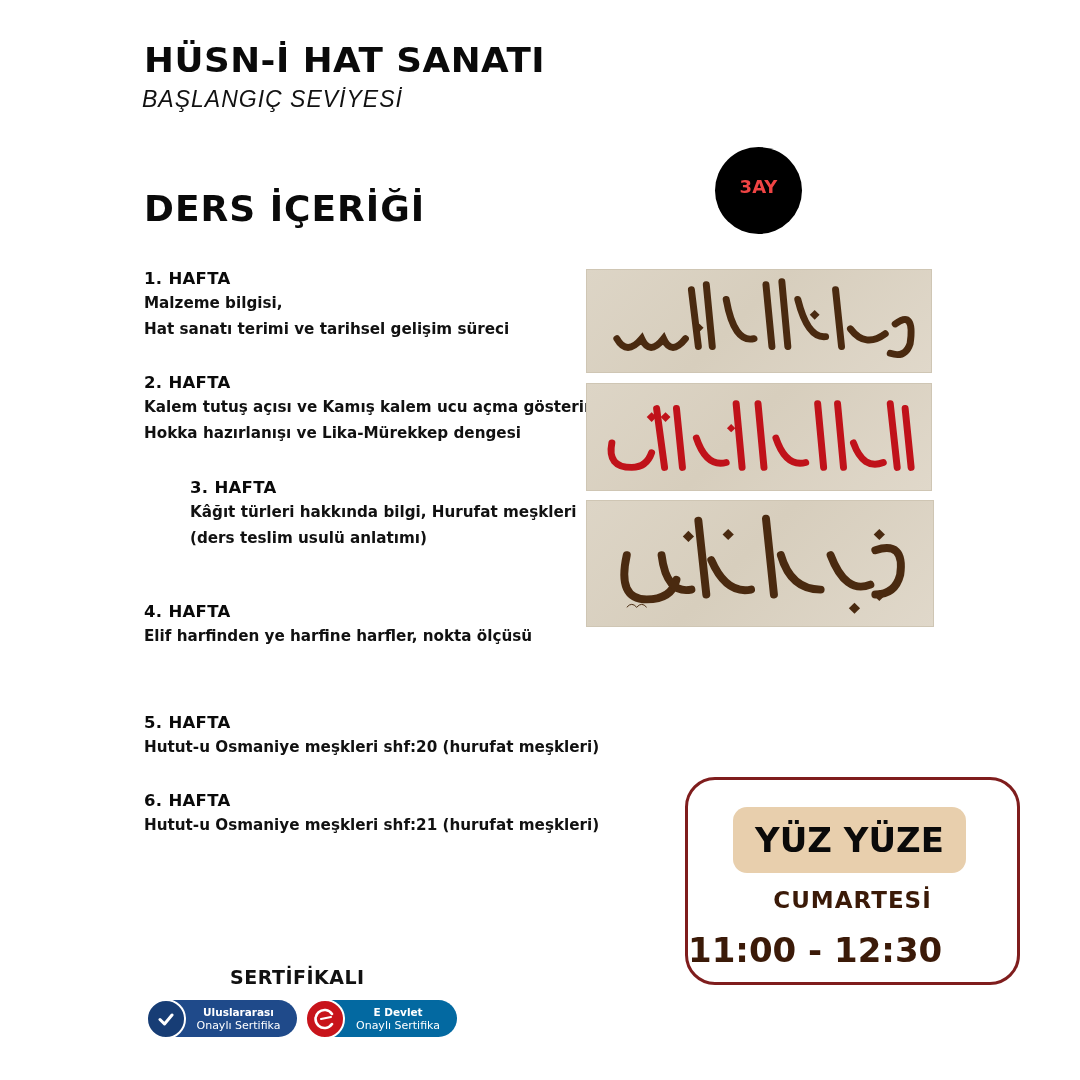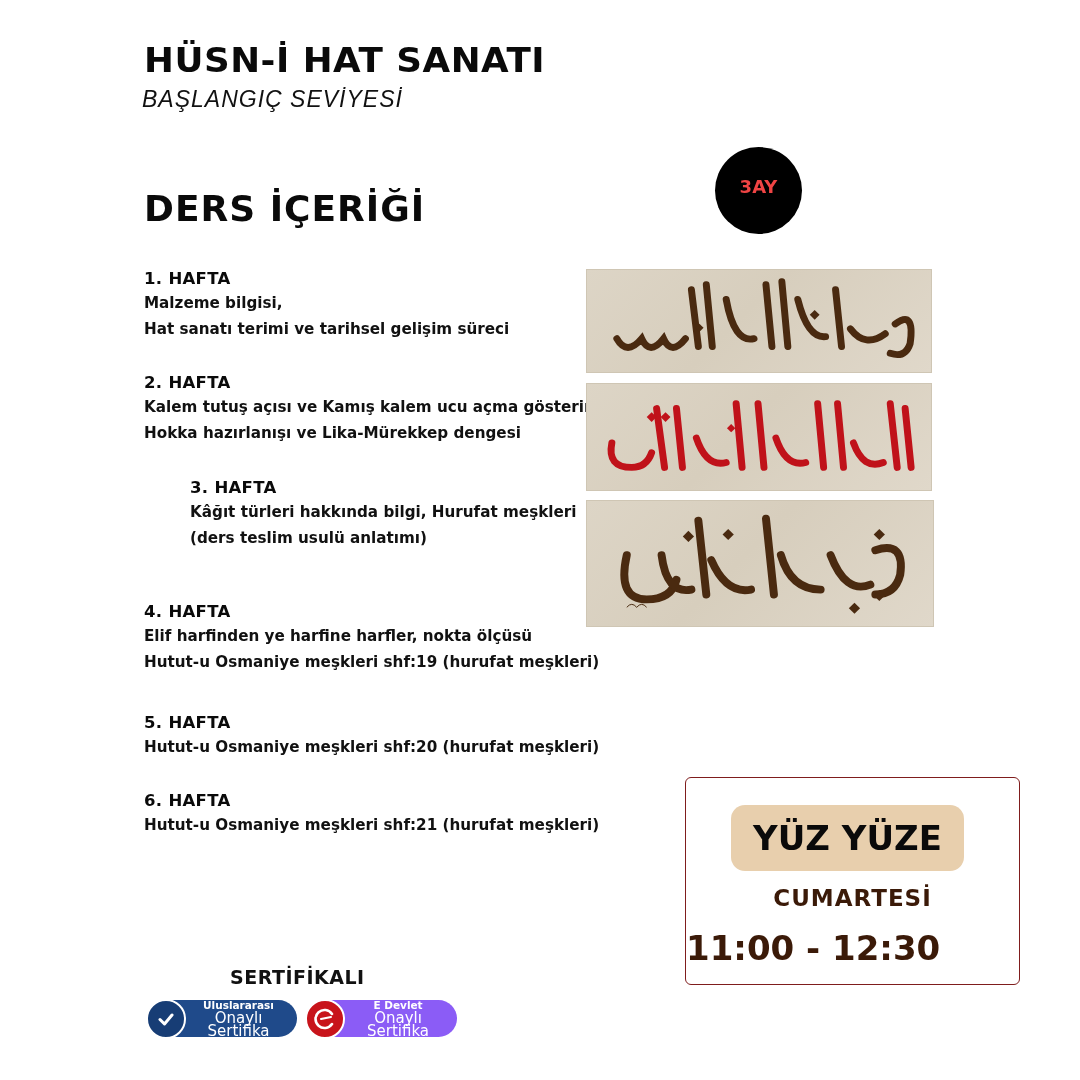--- a/index.html
+++ b/index.html
@@ -46,21 +46,21 @@
       display: flex; align-items: center; justify-content: center;
       border: 1px solid #cfc6b4;
     }
     .art-1 { top: 269px; width: 346px; height: 104px; }
     .art-2 { top: 383px; width: 346px; height: 108px; }
     .art-3 { top: 500px; width: 348px; height: 127px; }
     .art svg { width: 100%; height: 100%; }
 
     .schedule-box {
       position: absolute; left: 685px; top: 777px; width: 335px; height: 208px;
-      border: 1px solid #7f1d1d; border-radius: 6px; background: #fff;
+      border: 3px solid #7f1d1d; border-radius: 30px; background: #fff;
     }
     .mode-pill {
       position: absolute; left: 45px; top: 27px; width: 233px; height: 66px;
       background: #e8cfad; border-radius: 14px;
       display: flex; align-items: center; justify-content: center;
       font-family: "DejaVu Sans", sans-serif; font-weight: 900; font-size: 34px; color: #0a0a0a;
     }
     .day {
       position: absolute; left: 0; width: 100%; top: 107px; text-align: center;
       font-family: "DejaVu Sans", sans-serif; font-weight: 900; font-size: 23px;
@@ -75,31 +75,31 @@
     .cert-title {
       position: absolute; left: 230px; top: 966px;
       font-family: "DejaVu Sans", sans-serif; font-weight: bold; font-size: 19px;
       color: #111; letter-spacing: 0.5px;
     }
     .cert {
       position: absolute; top: 1000px; height: 37px; border-radius: 19px;
       display: flex; align-items: center; color: #fff;
     }
     .cert-intl { left: 147px; width: 150px; background: #1f4a8a; }
-    .cert-edev { left: 306px; width: 151px; background: #8b5cf6; }
+    .cert-edev { left: 306px; width: 151px; background: #0369a1; }
     .cert-icon {
       width: 40px; height: 40px; border-radius: 50%; margin-left: -1px;
       display: flex; align-items: center; justify-content: center; flex-shrink: 0;
       border: 2px solid #fff;
     }
     .cert-intl .cert-icon { background: #173d75; }
     .cert-edev .cert-icon { background: #c8141b; }
     .cert-text { flex: 1; text-align: center; line-height: 13px; padding-right: 6px; }
     .cert-text .l1 { display: block; font-family: "DejaVu Sans", sans-serif; font-weight: bold; font-size: 10.5px; }
-    .cert-text .l2 { display: block; font-family: "DejaVu Sans", sans-serif; font-size: 15px; }
+    .cert-text .l2 { display: block; font-family: "DejaVu Sans", sans-serif; font-size: 11px; }
   </style>
 </head>
 <body>
 
 <div class="title">HÜSN-İ HAT SANATI</div>
 <div class="subtitle">BAŞLANGIÇ SEVİYESİ</div>
 
 <div class="duration-badge">
   <span>3AY</span>
 </div>
@@ -118,21 +118,20 @@
     <div class="week-line">Hokka hazırlanışı ve Lika-Mürekkep dengesi</div>
   </div>
   <div class="week" style="top:209px;margin-left:46px;">
     <div class="week-label">3. HAFTA</div>
     <div class="week-line">Kâğıt türleri hakkında bilgi, Hurufat meşkleri</div>
     <div class="week-line">(ders teslim usulü anlatımı)</div>
   </div>
   <div class="week" style="top:300px;margin-top:33px;">
     <div class="week-label">4. HAFTA</div>
     <div class="week-line">Elif harfinden ye harfine harfler, nokta ölçüsü</div>
-    <div class="week-line">Hutut-u Osmaniye meşkleri shf:19 (hurufat meşkleri)</div>
   </div>
   <div class="week" style="top:444px;">
     <div class="week-label">5. HAFTA</div>
     <div class="week-line">Hutut-u Osmaniye meşkleri shf:20 (hurufat meşkleri)</div>
   </div>
   <div class="week" style="top:522px;">
     <div class="week-label">6. HAFTA</div>
     <div class="week-line">Hutut-u Osmaniye meşkleri shf:21 (hurufat meşkleri)</div>
   </div>
 </div>

